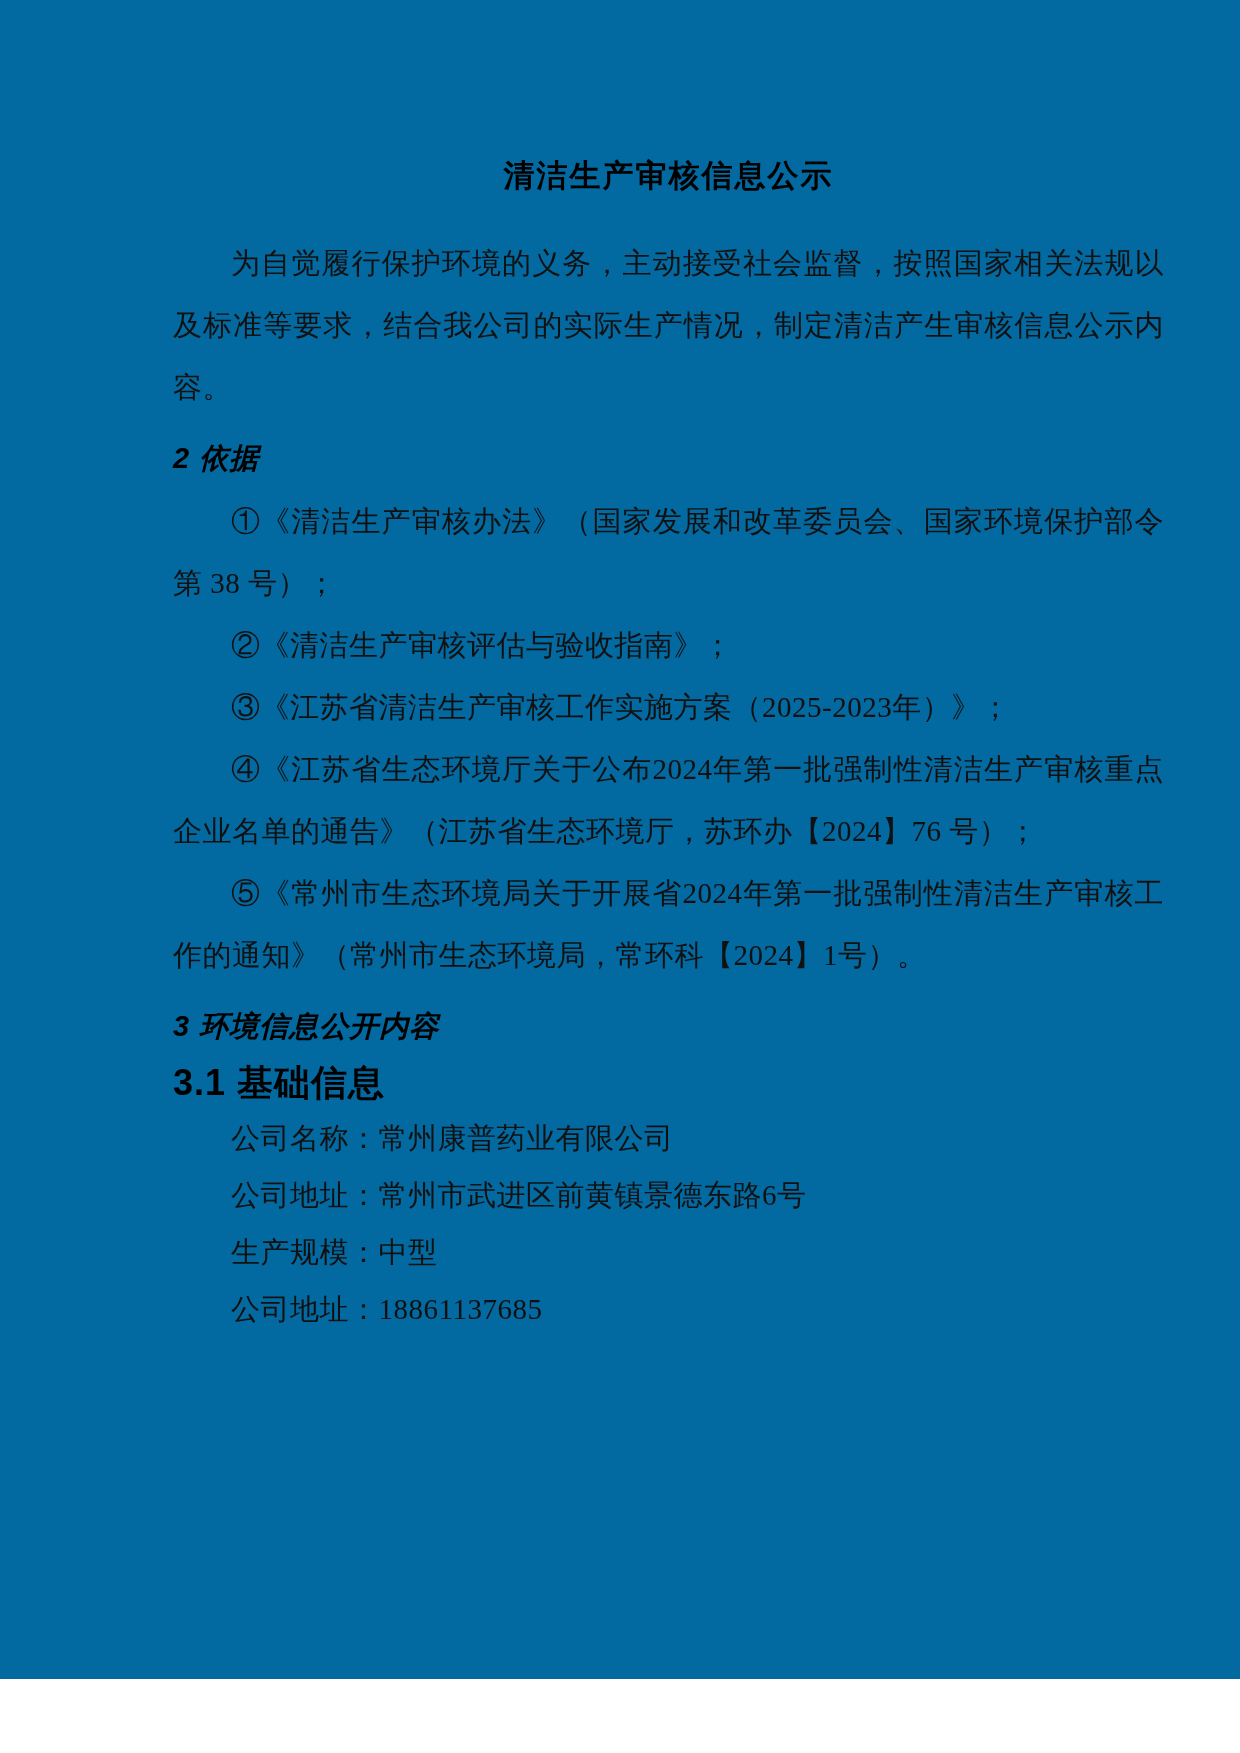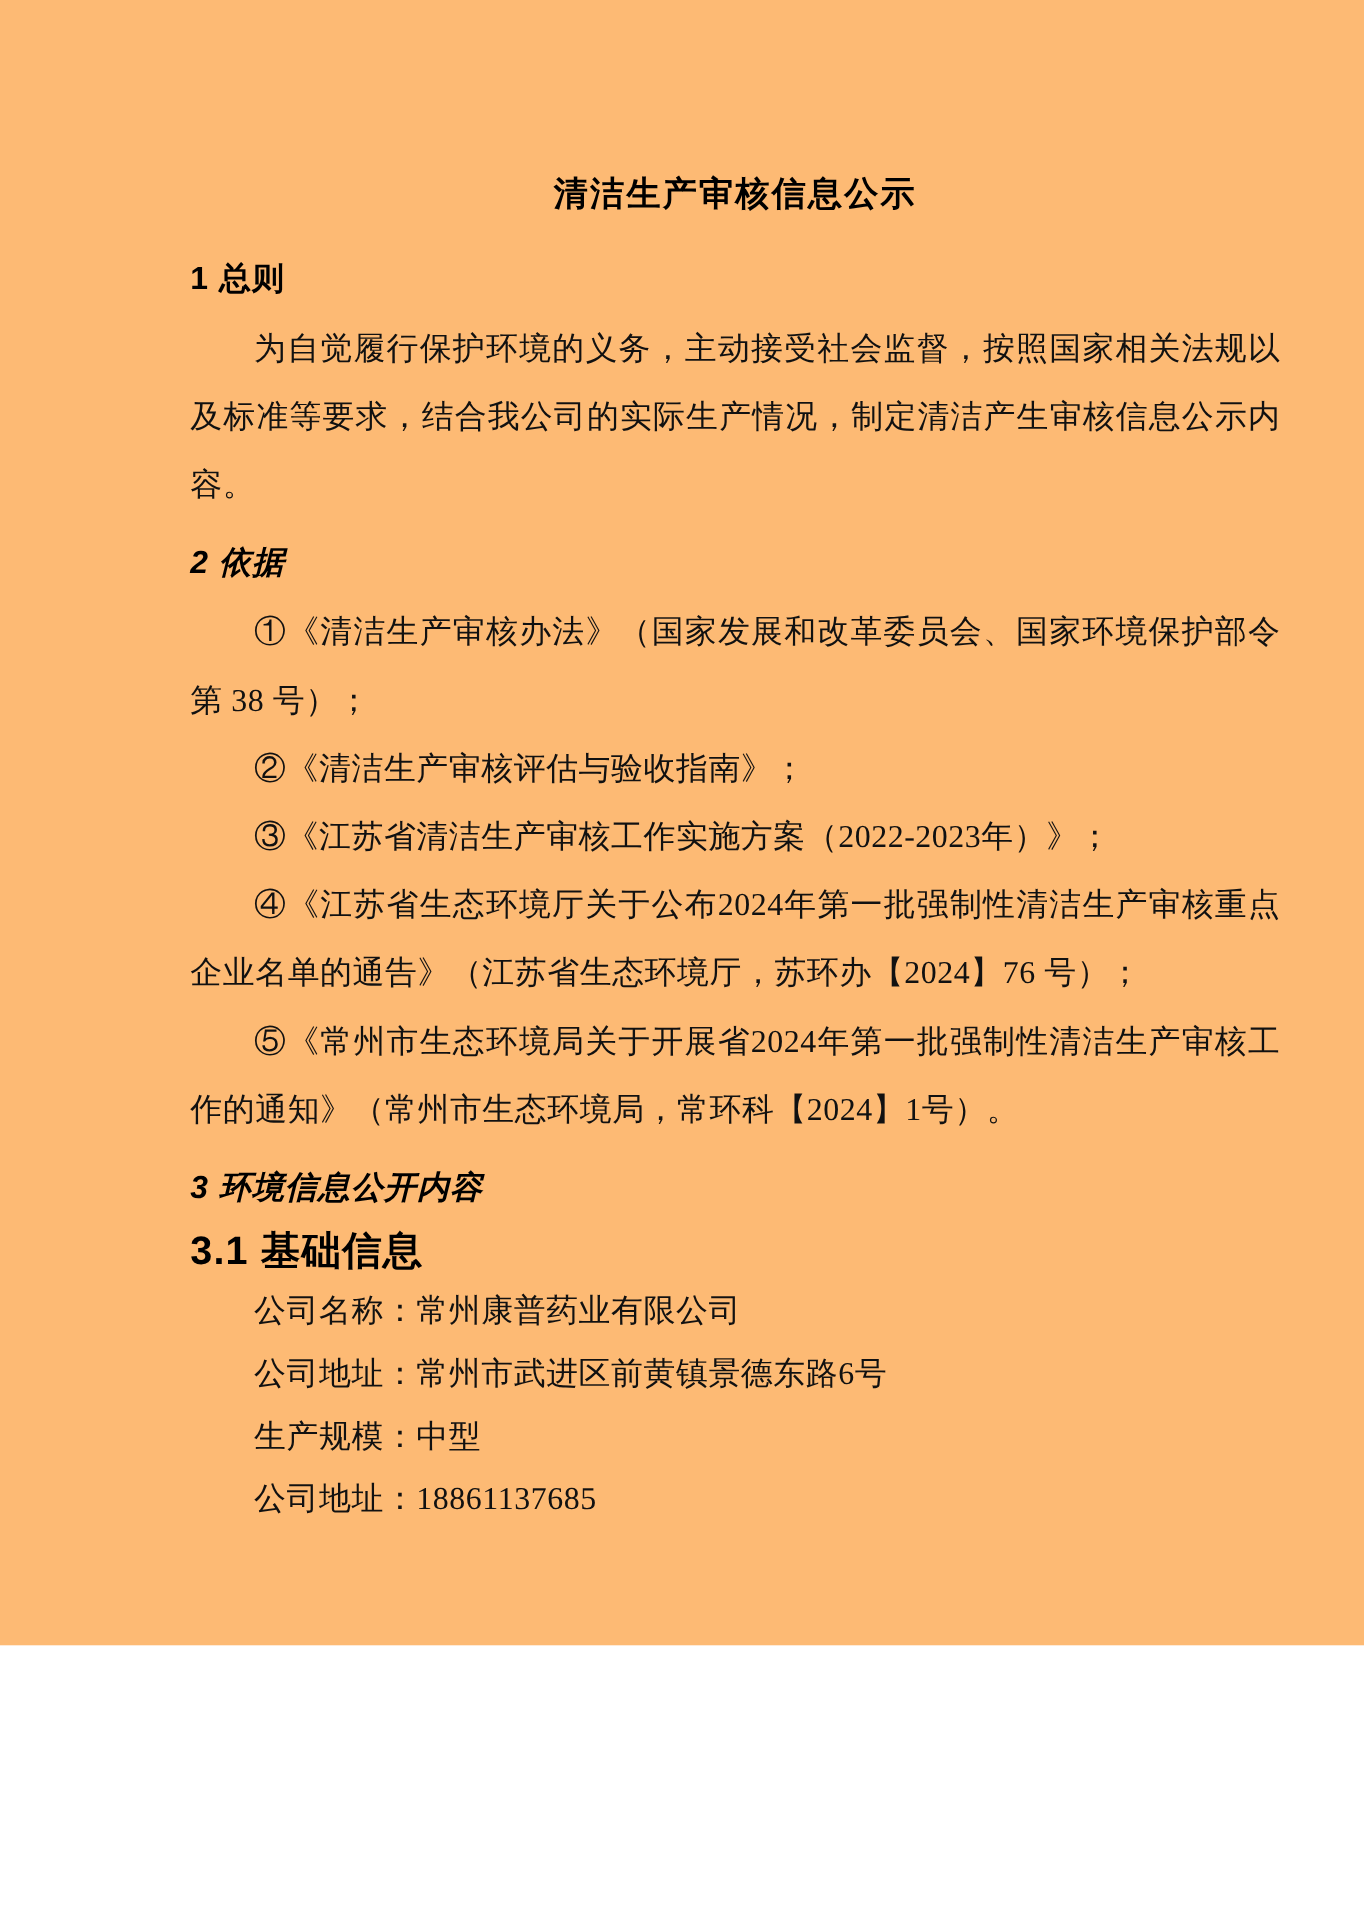--- a/index.html
+++ b/index.html
@@ -3,23 +3,23 @@
 <meta charset="utf-8">
 <style>
   html, body {
     margin: 0;
     padding: 0;
     background: #ffffff;
   }
   .page {
     position: relative;
     width: 1240px;
-    height: 1496px;
+    height: 1679px;
     margin: 0 auto;
-    background: #fdba74;
+    background: #0369a1;
     box-sizing: border-box;
     padding: 150px 76px 40px 173px;
     color: #0d0d0d;
     font-family: "Liberation Serif", "DejaVu Serif", serif;
     font-size: 29px;
     overflow: hidden;
   }
   .doc-title {
     margin: 0 0 30px 0;
     text-align: center;
@@ -76,30 +76,29 @@
   .field-label { color: #111111; }
   .field-value { color: #111111; }
 </style>
 </head>
 <body>
 
 <div class="page">
 
   <h1 class="doc-title">清洁生产审核信息公示</h1>
 
-  <h2 class="sec-heading">1 总则</h2>
 
   <p class="body-para">为自觉履行保护环境的义务，主动接受社会监督，按照国家相关法规以及标准等要求，结合我公司的实际生产情况，制定清洁产生审核信息公示内容。</p>
 
   <h2 class="sec-heading after-block">2 依据</h2>
 
   <ul class="basis-list">
     <li>①《清洁生产审核办法》（国家发展和改革委员会、国家环境保护部令第 38 号）；</li>
     <li>②《清洁生产审核评估与验收指南》；</li>
-    <li>③《江苏省清洁生产审核工作实施方案（2022-2023年）》；</li>
+    <li>③《江苏省清洁生产审核工作实施方案（2025-2023年）》；</li>
     <li>④《江苏省生态环境厅关于公布2024年第一批强制性清洁生产审核重点企业名单的通告》（江苏省生态环境厅，苏环办【2024】76 号）；</li>
     <li>⑤《常州市生态环境局关于开展省2024年第一批强制性清洁生产审核工作的通知》（常州市生态环境局，常环科【2024】1号）。</li>
   </ul>
 
   <h2 class="sec-heading after-block">3 环境信息公开内容</h2>
 
   <h3 class="sub-heading">3.1 基础信息</h3>
 
   <div>
     <p class="field-line">

